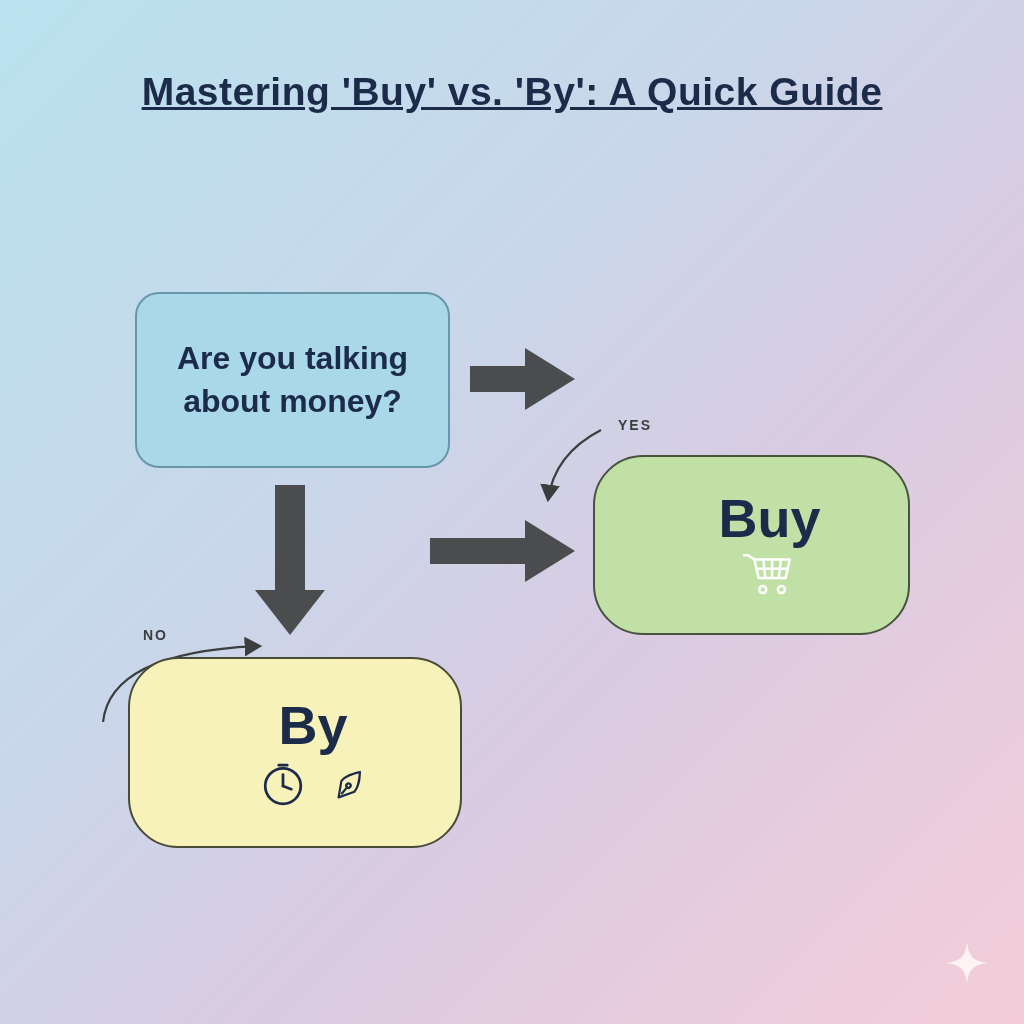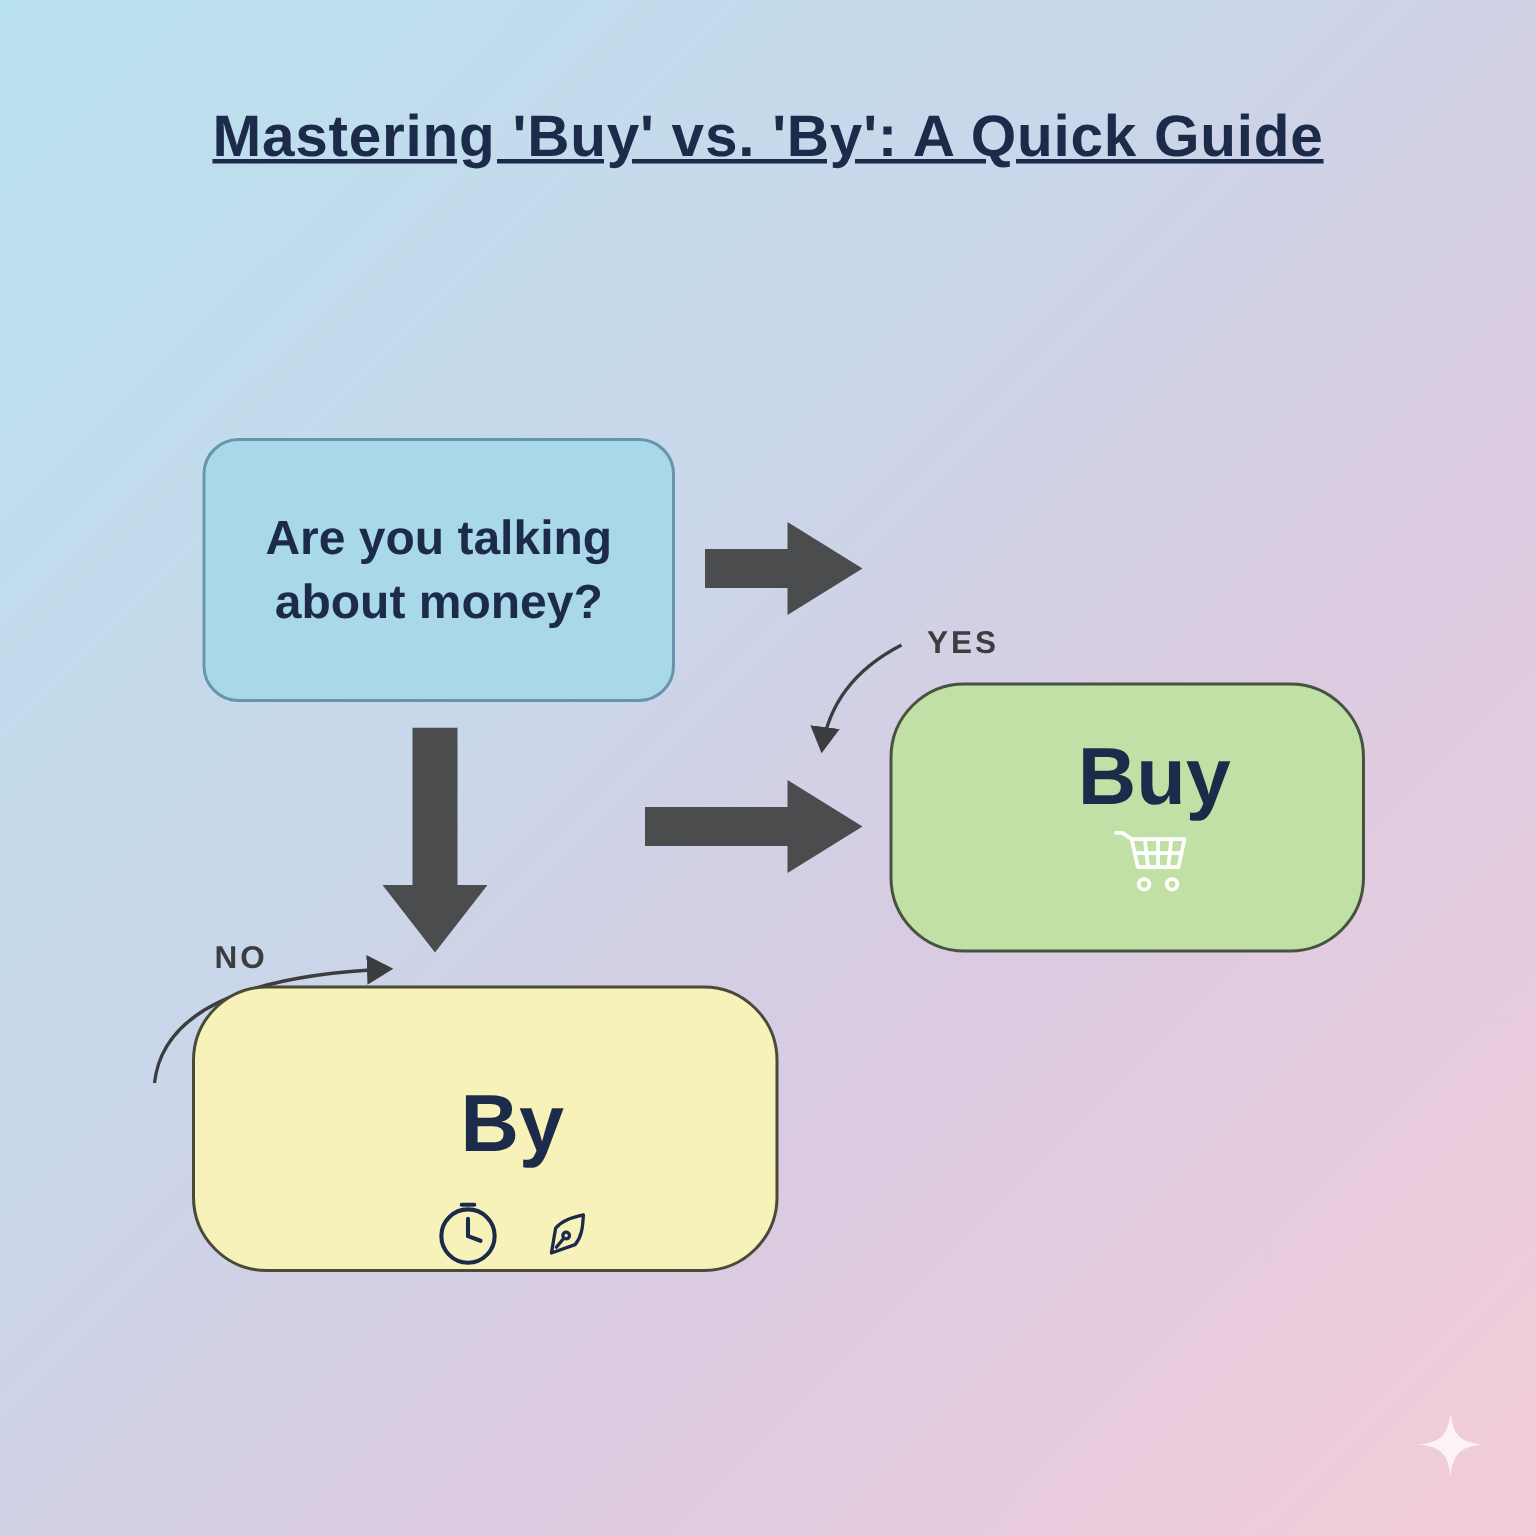--- a/index.html
+++ b/index.html
@@ -21,31 +21,30 @@
     background:var(--question-box-fill);border:2px solid var(--question-box-border);
     padding:0 28px;
   }
   .question-text{font-size:32px;font-weight:bold;line-height:1.35;color:var(--box-text);}
   .buy-box{
     left:593px;top:455px;width:317px;height:180px;border-radius:50px;
     background:var(--buy-box-fill);border:2px solid var(--buy-box-border);
     gap:6px;
   }
   .by-box{
-    left:128px;top:657px;width:391px;height:191px;border-radius:50px;
+    left:128px;top:657px;width:334px;height:191px;border-radius:50px;
     background:var(--by-box-fill);border:2px solid var(--by-box-border);
-    gap:24px;
-    justify-content:flex-end;
+    gap:10px;
   }
   .big-word{font-size:54px;font-weight:bold;color:var(--box-text);line-height:1;}
   .icon-row{display:flex;align-items:center;gap:26px;}
   .flow-arrow{position:absolute;}
   .flow-arrow polygon{fill:var(--arrow);}
   .small-label{
-    position:absolute;font-size:21px;font-weight:bold;letter-spacing:2px;color:var(--label);
+    position:absolute;font-size:14px;font-weight:bold;letter-spacing:2px;color:var(--label);
   }
   .yes-label{left:618px;top:417px;}
   .no-label{left:143px;top:627px;}
   .overlay-svg{position:absolute;left:0;top:0;width:1024px;height:1024px;pointer-events:none;}
   .pen-icon{transform:rotate(40deg);}
   .sparkle{position:absolute;left:944px;top:940px;}
 </style>
 </head>
 <body>
 

